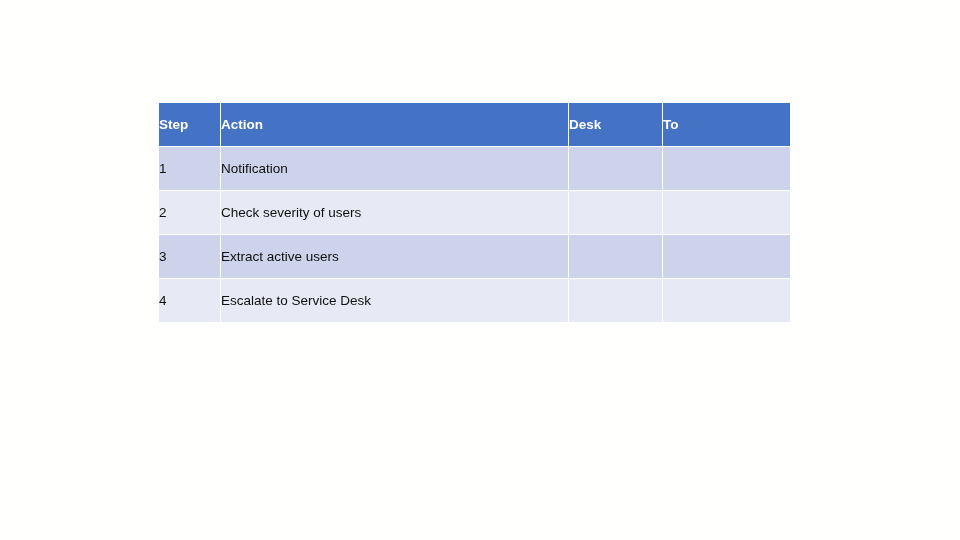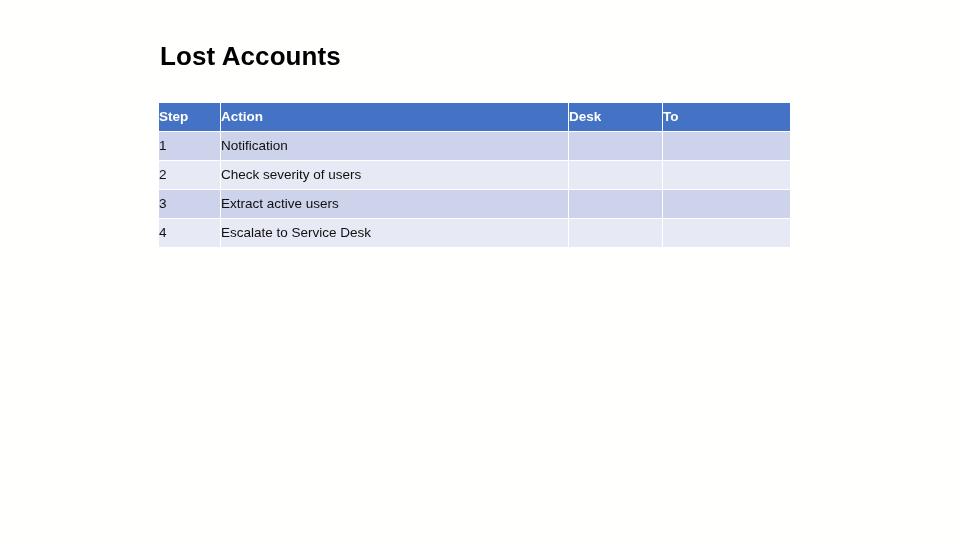--- a/index.html
+++ b/index.html
@@ -48,21 +48,21 @@
     background: #ffffff;
   }
 
   table.data-table th,
   table.data-table td {
     padding: 0;
     margin: 12px;
     vertical-align: middle;
     font-size: 13.5px;
     line-height: 1;
-    height: 28px;
+    height: 43px;
     box-sizing: border-box;
   }
 
   thead th {
     background: #4472c4;
     color: #ffffff;
     font-weight: bold;
     text-align: left;
     padding-left: 8px;
     height: 27px;
@@ -87,21 +87,20 @@
   col.col-step  { width: 61px; }
   col.col-action{ width: 347px; }
   col.col-from  { width: 93px; }
   col.col-to    { width: 127px; }
 </style>
 </head>
 <body>
 
 <div class="slide">
 
-  <div class="page-title">Lost Accounts</div>
 
   <div class="table-wrap">
     <table class="data-table">
       <colgroup>
         <col class="col-step">
         <col class="col-action">
         <col class="col-from">
         <col class="col-to">
       </colgroup>
       <thead>

